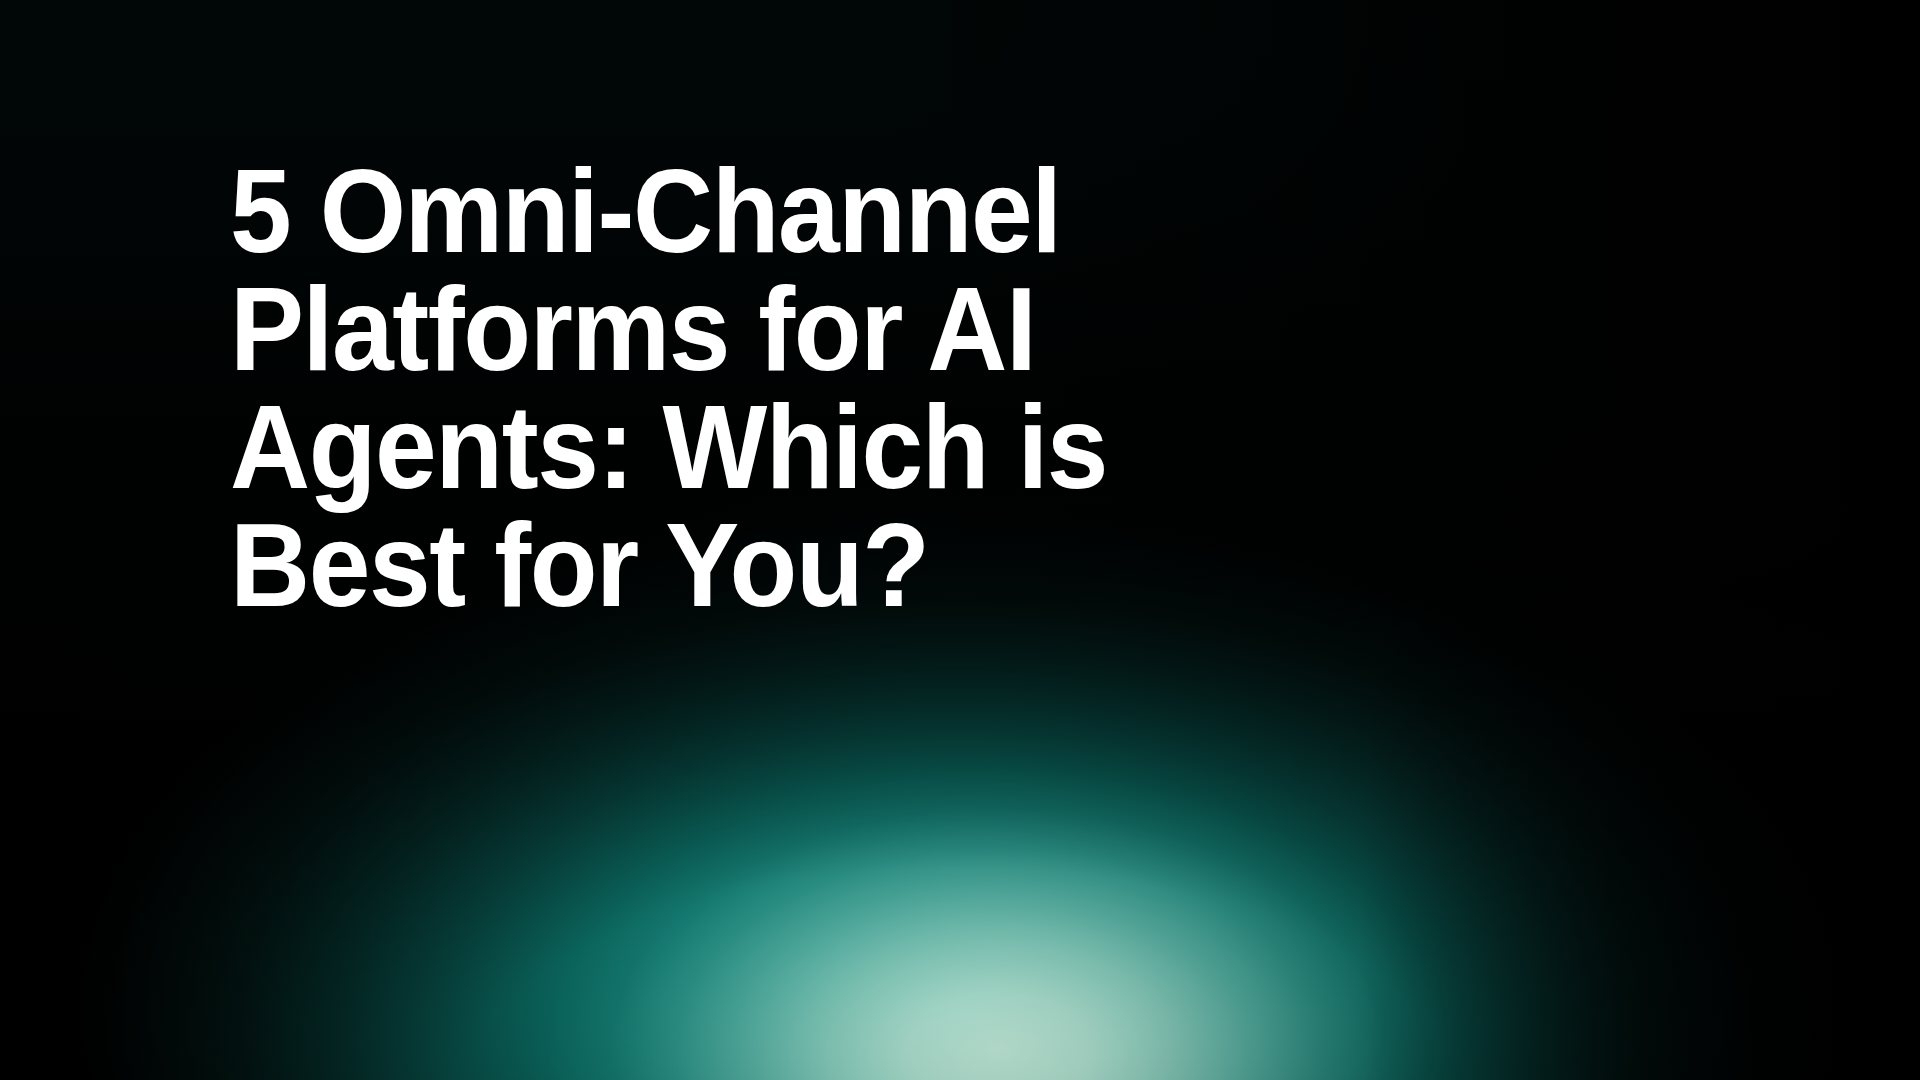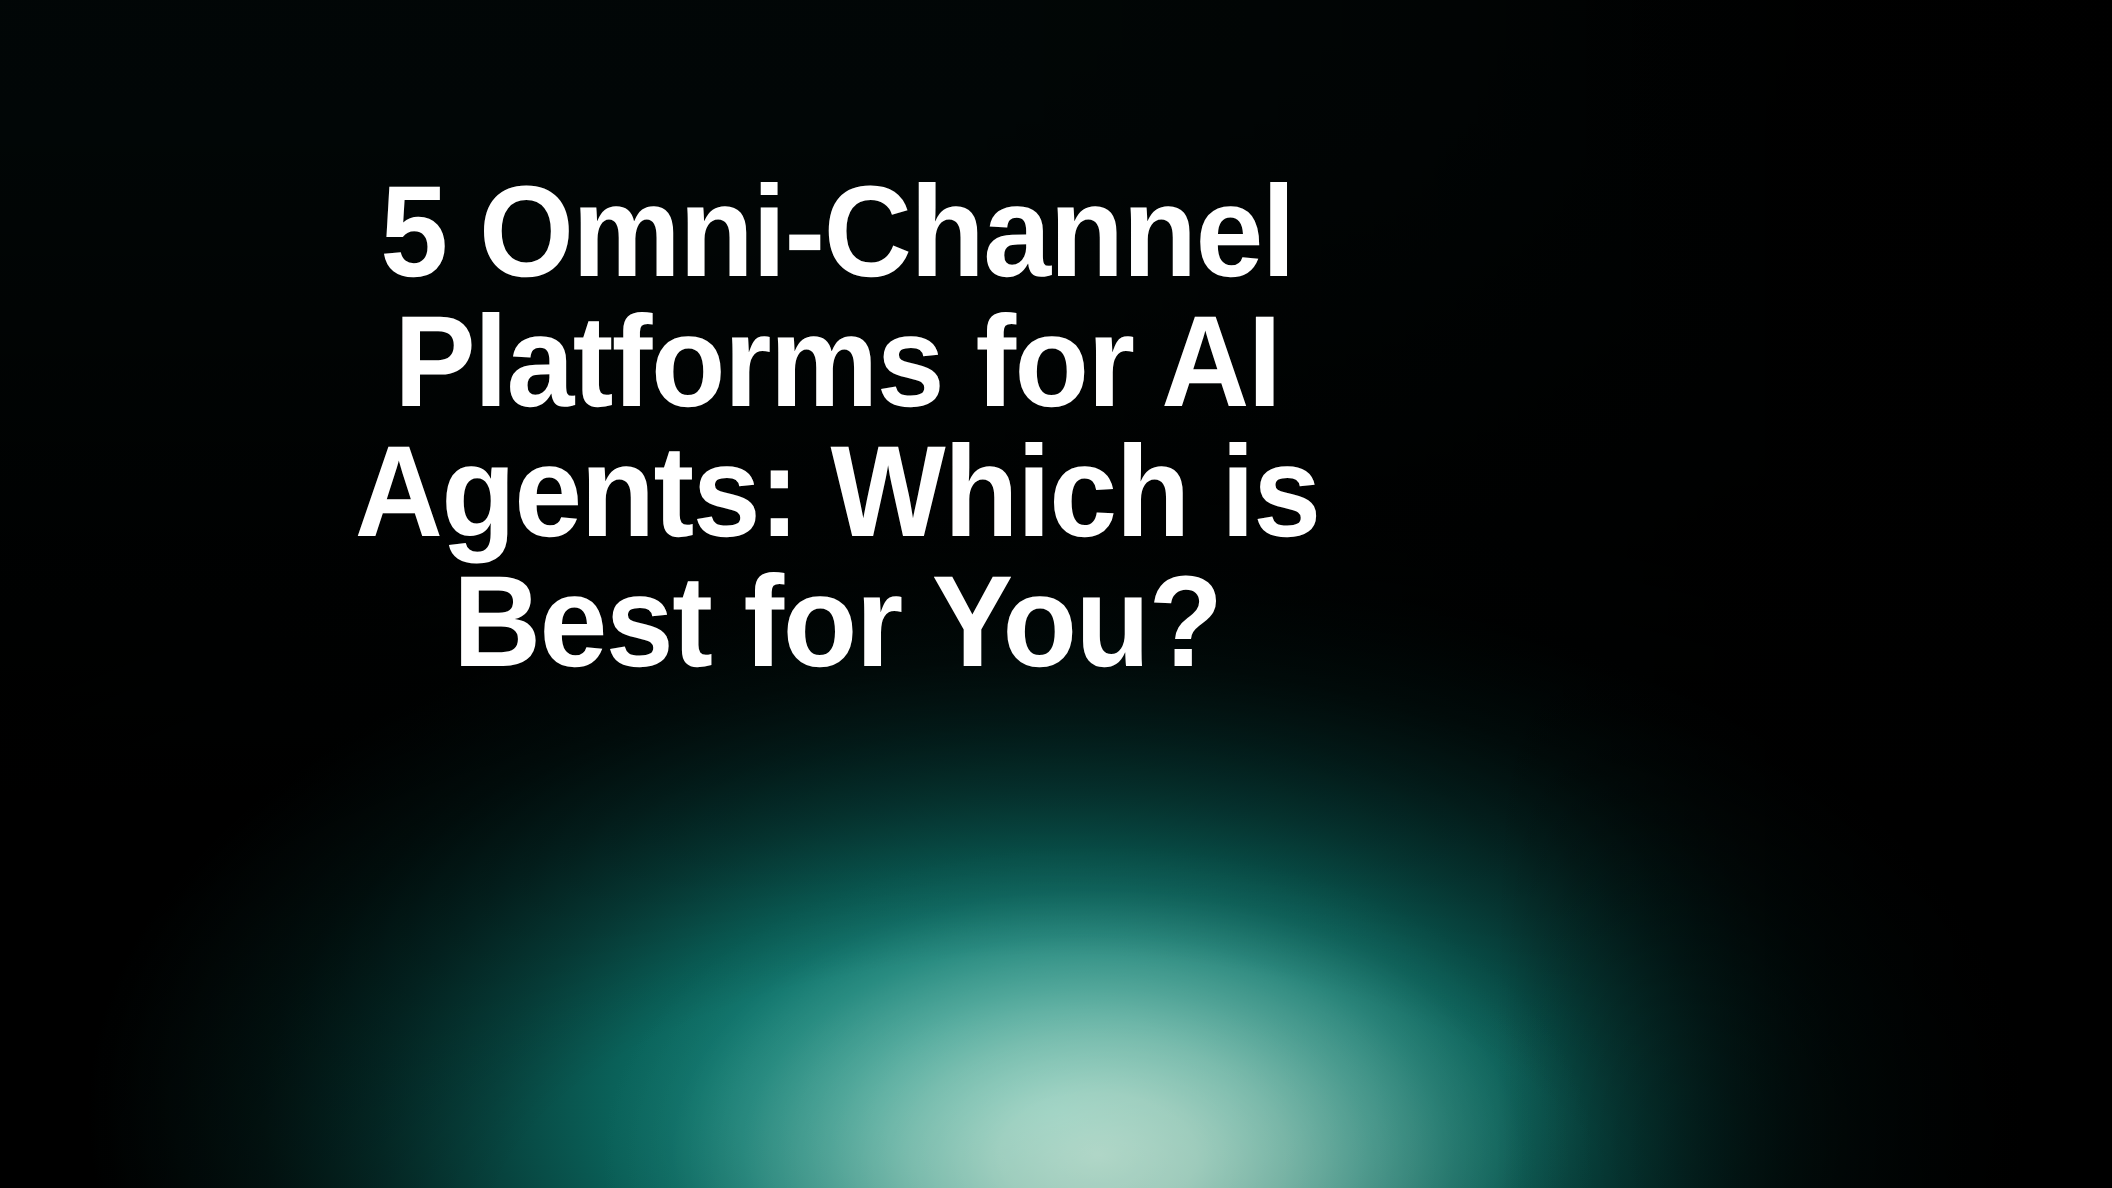--- a/index.html
+++ b/index.html
@@ -7,21 +7,20 @@
     padding: 0;
     background: #000000;
   }
   #stage {
     position: relative;
     width: 1920px;
     height: 1080px;
     overflow: hidden;
     background: #ef4444;
     font-family: "Liberation Sans", sans-serif;
-    text-align: center;
   }
 
   
   .bg-base {
     position: absolute;
     inset: 0;
     background: #000000;
   }
 
   

